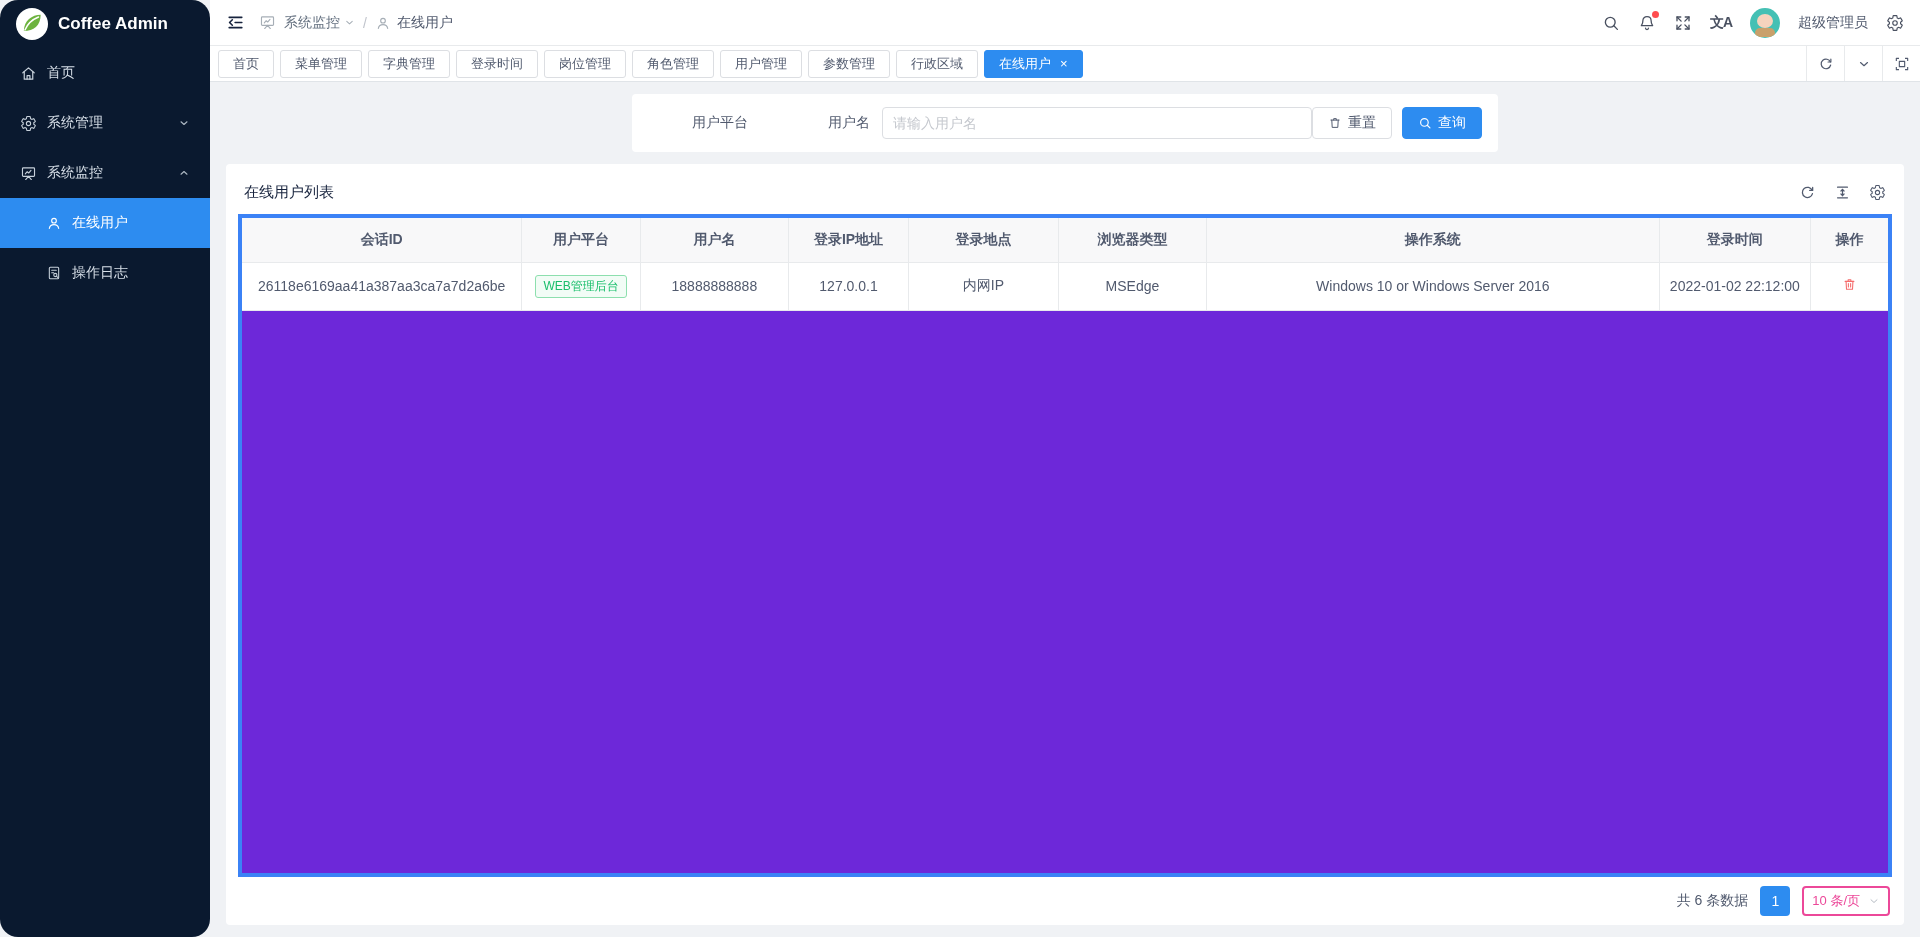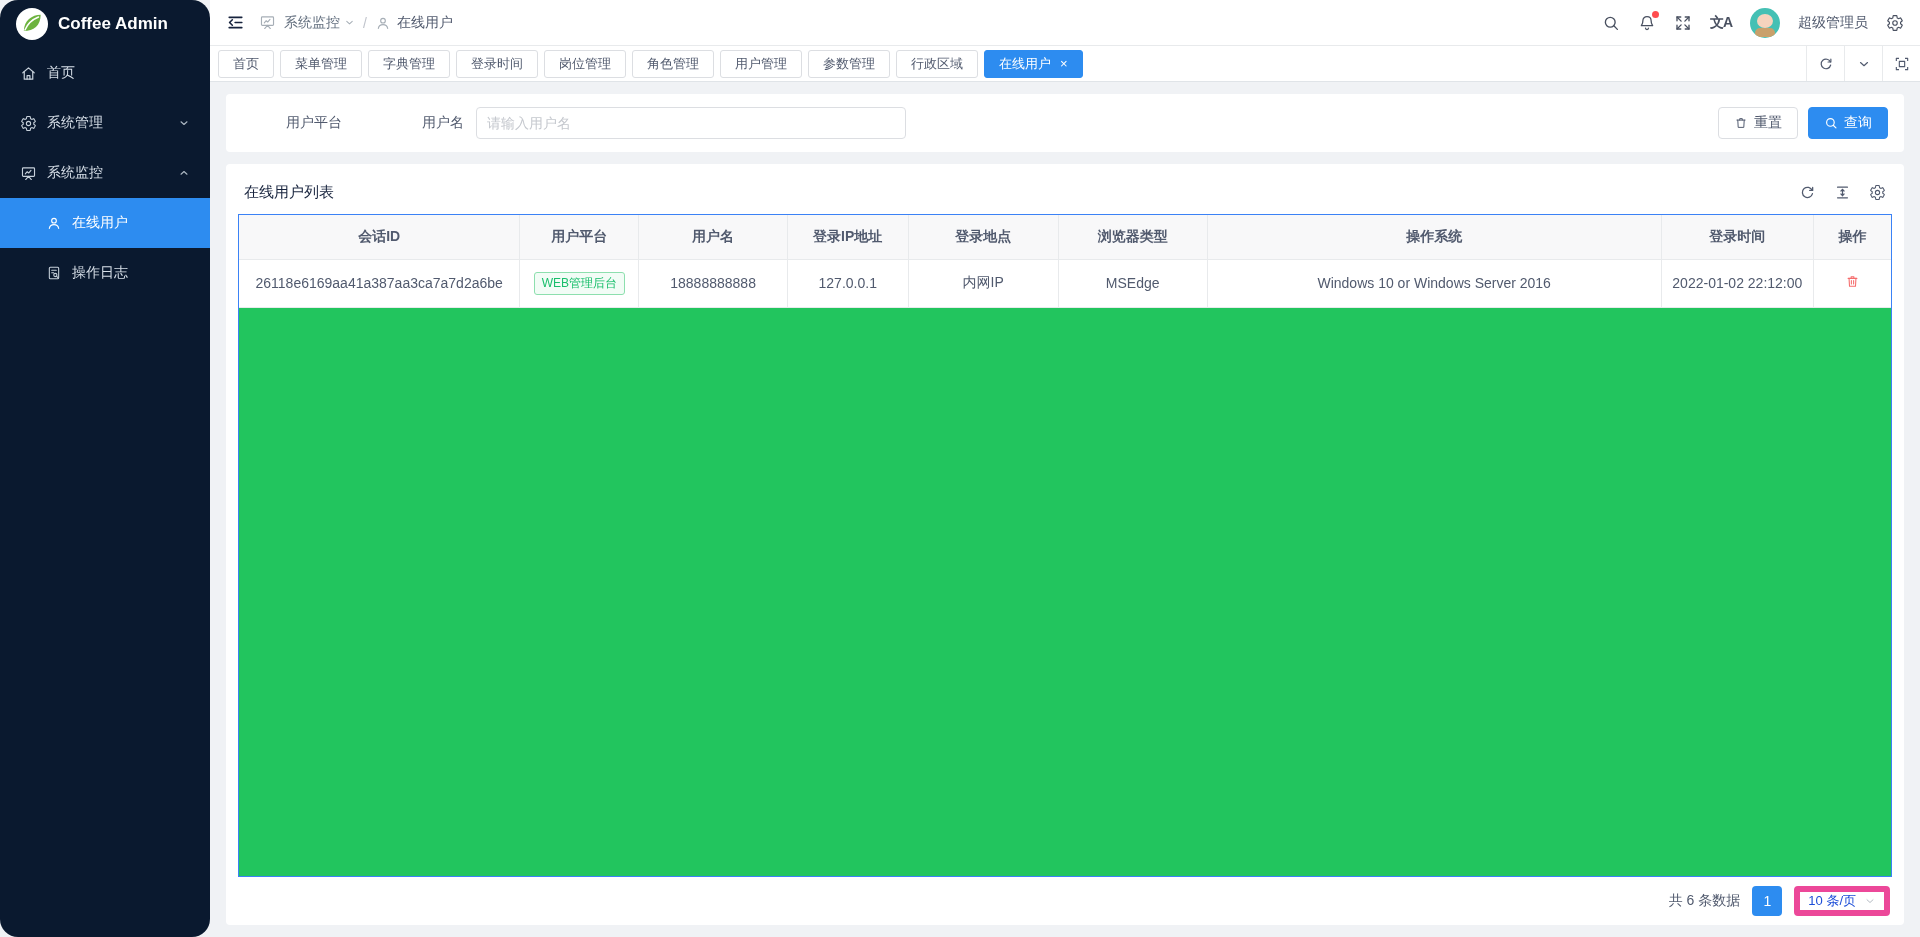--- a/index.html
+++ b/index.html
@@ -41,21 +41,21 @@
 
   
   .tabbar { height:36px; background:#fff; border-bottom:1px solid #e0e4e8; display:flex; align-items:stretch; padding-left:8px; flex-shrink:0; }
   .tabs { flex:1; display:flex; align-items:center; gap:6px; overflow:hidden; }
   .tab { height:28px; display:inline-flex; align-items:center; padding:0 14px; border:1px solid #dcdee2; border-radius:3px; font-size:13px; color:#515a6e; background:#fff; cursor:pointer; white-space:nowrap; }
   .tab.active { background:#2d8cf0; border-color:#2d8cf0; color:#fff; gap:9px; }
   .tab-close { font-size:13px; line-height:1; cursor:pointer; }
   .tab-tool { width:38px; display:flex; align-items:center; justify-content:center; border-left:1px solid #e8eaec; color:#515a6e; cursor:pointer; }
 
   
-  .content { flex:1; background:#f0f2f5; padding:12px 16px; display:flex; flex-direction:column; gap:12px; min-height:0; }
+  .content { flex:1; background:#f0f2f5; padding:12px 16px; display:flex; flex-direction:column; gap:12px; min-height:0;align-items:center; }
 
   .filter-card { background:#fff; border-radius:4px; height:58px; flex-shrink:0; display:flex; align-items:center; padding:0 16px; }
   .filter-item { display:flex; align-items:center; }
   .filter-item.first { margin-left:44px; }
   .filter-item.second { margin-left:68px; }
   .f-label { font-size:14px; color:#515a6e; margin-right:12px; white-space:nowrap; }
   .select { width:432px; height:32px; border:1px solid #dcdee2; border-radius:4px; display:flex; align-items:center; justify-content:space-between; padding:0 10px; background:#fff; cursor:pointer; }
   .ph { color:#c5c8ce; font-size:14px; }
   .sel-chev { color:#b6bcc4; display:flex; }
   .text-input { width:430px; height:32px; border:1px solid #dcdee2; border-radius:4px; padding:6px 10px; font-size:14px; color:#8b5cf6; outline:none; }
@@ -63,32 +63,32 @@
   .filter-actions { margin-left:auto; display:flex; gap:10px; }
   .btn { height:32px; padding:0 15px; border:1px solid #dcdee2; background:#fff; border-radius:4px; font-size:14px; color:#515a6e; display:inline-flex; align-items:center; gap:6px; cursor:pointer; font-family:inherit; }
   .btn.primary { background:#2d8cf0; border-color:#2d8cf0; color:#fff; }
 
   .list-card { background:#fff; border-radius:4px; flex:1; display:flex; flex-direction:column; padding:6px 12px 0; min-height:0; }
   .card-head { height:44px; display:flex; align-items:center; flex-shrink:0; padding:0 6px; }
   .card-title { font-size:15px; color:#17233d; }
   .head-tools { margin-left:auto; display:flex; gap:18px; color:#515a6e; align-items:center; }
   .ht-ic { display:flex; align-items:center; cursor:pointer; }
 
-  .table-wrap { flex:1; border:1px solid #3b82f6; min-height:0; overflow:hidden; background:#22c55e; }
+  .table-wrap { flex:1; border:4px solid #3b82f6; min-height:0; overflow:hidden; background:#6d28d9; }
   table { width:100%; border-collapse:collapse; table-layout:fixed; font-size:14px; color:#515a6e; }
   th { background:#f8f8f9; height:44px; font-weight:bold; text-align:center; border-bottom:1px solid #e8eaec; border-right:1px solid #e8eaec; }
   th:last-child { border-right:none; }
   td { height:48px; text-align:center; border-bottom:1px solid #e8eaec; border-right:1px solid #e8eaec; background:#fff; overflow:hidden; white-space:nowrap; }
   td:last-child { border-right:none; }
   .tag { display:inline-block; border:1px solid #8ddfae; background:#f2fcf6; color:#19be6b; font-size:12px; padding:2px 7px; border-radius:3px; }
   .trash-btn { color:#f56c6c; display:inline-flex; align-items:center; cursor:pointer; }
 
   .card-foot { height:48px; display:flex; align-items:center; justify-content:flex-end; gap:12px; font-size:14px; color:#515a6e; flex-shrink:0; padding-right:2px; }
   .page-num { min-width:30px; height:30px; background:#2d8cf0; color:#fff; border-radius:4px; display:inline-flex; align-items:center; justify-content:center; font-size:14px; cursor:pointer; }
-  .size-select { height:30px; border:6px solid #ec4899; border-radius:4px; display:inline-flex; align-items:center; gap:8px; padding:0 8px; font-size:13px; color:#1d4ed8; background:#fff; cursor:pointer; }
+  .size-select { height:30px; border:2px solid #ec4899; border-radius:4px; display:inline-flex; align-items:center; gap:8px; padding:0 8px; font-size:13px; color:#ec4899; background:#fff; cursor:pointer; }
 
   svg { display:block; }
 </style>
 </head>
 <body>
 
 <div class="app">
 
   <aside class="sidebar">
     <div class="logo">

